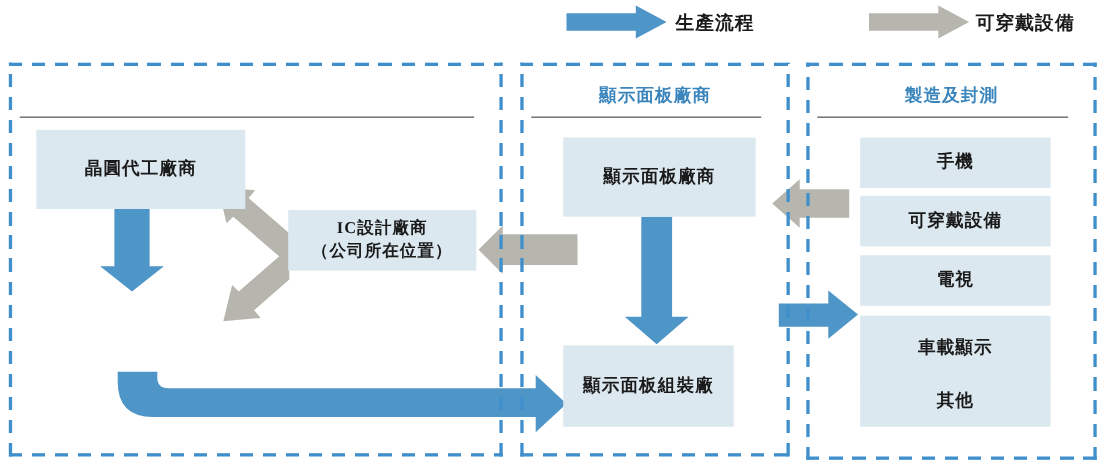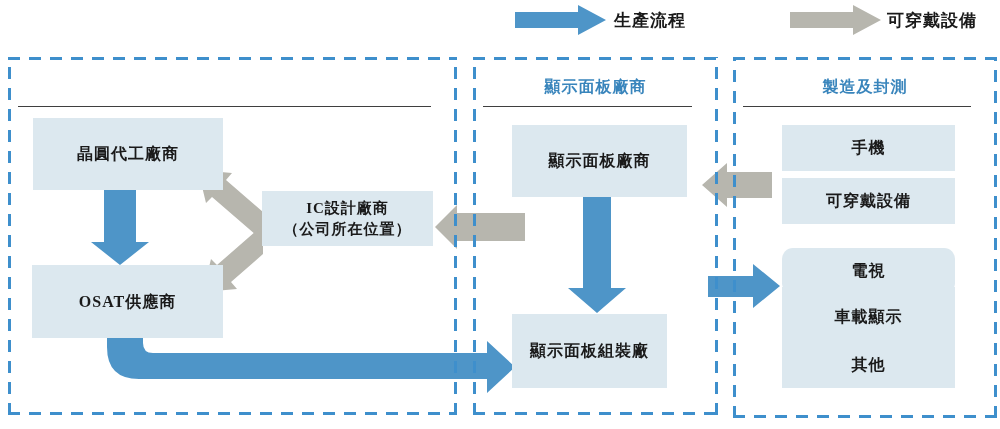--- a/index.html
+++ b/index.html
@@ -67,25 +67,24 @@
     <div class="section-underline"></div>
   </div>
 
   <div class="node" style="left:33px;top:118px;width:190px;height:72px;">晶圓代工廠商</div>
 
   <div class="node" style="left:262px;top:191px;width:171px;height:55px;">
     <span class="sub">IC設計廠商</span>
     <span class="sub">（公司所在位置）</span>
   </div>
 
-  <div class="node" style="left:32px;top:265px;width:191px;height:73px;">OSAT供應商</div>
 
   <div class="node" style="left:512px;top:125px;width:175px;height:72px;">顯示面板廠商</div>
 
   <div class="node" style="left:512px;top:314px;width:155px;height:74px;">顯示面板組裝廠</div>
 
   <div class="node" style="left:782px;top:125px;width:173px;height:46px;">手機</div>
   <div class="node" style="left:782px;top:178px;width:173px;height:46px;">可穿戴設備</div>
-  <div class="node" style="left:782px;top:248px;width:173px;height:46px;border-radius:11px;">電視</div>
+  <div class="node" style="left:782px;top:232px;width:173px;height:46px;">電視</div>
   <div class="node" style="left:782px;top:287px;width:173px;height:60px;">車載顯示</div>
   <div class="node" style="left:782px;top:342px;width:173px;height:46px;">其他</div>
 
 </div>
 
 </body></html>

